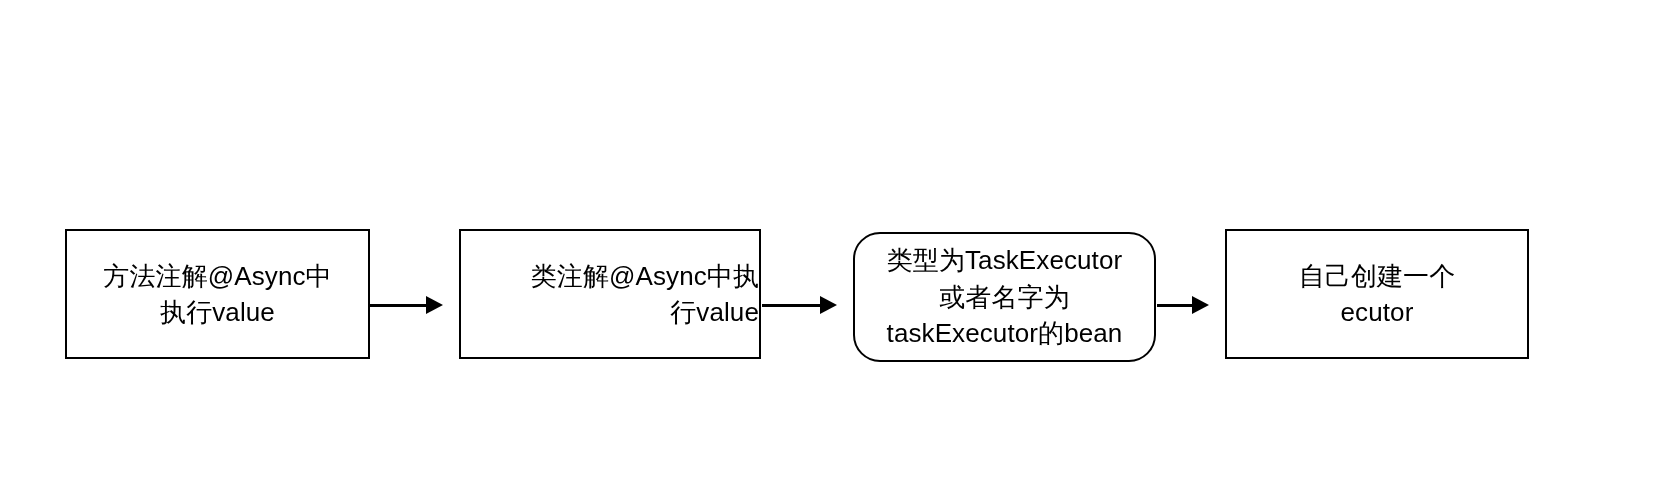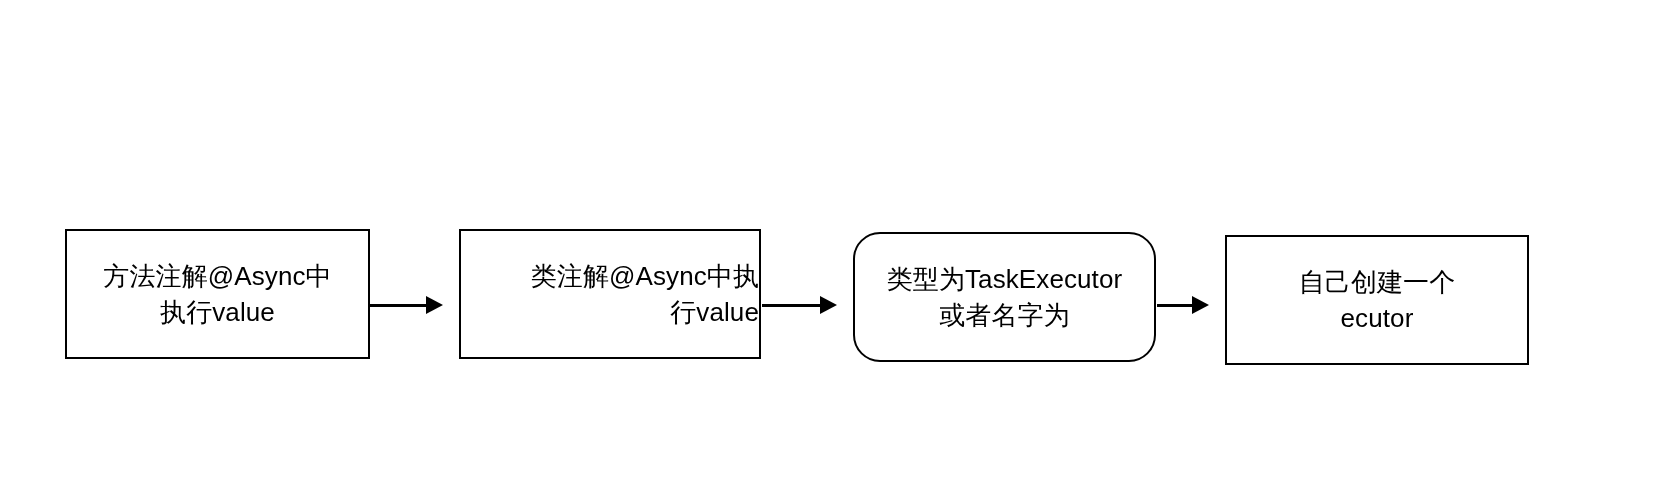--- a/index.html
+++ b/index.html
@@ -74,25 +74,26 @@
   </div>
 
   <div class="edge-group" id="edge-2" style="left: 762px; top: 296px; width: 74px; height: 18px;">
     <div class="edge" style="left: 0px; top: 8px; width: 59px;"></div>
     <div class="arrowhead" style="left: 58px; top: 0px;"></div>
   </div>
 
   <div class="node" id="node-3" style="left: 853px; top: 232px; width: 303px; height: 130px; border-radius: 27px;">
     <span class="line">类型为TaskExecutor</span>
     <span class="line">或者名字为</span>
+    <span class="line">taskExecutor的bean</span>
   </div>
 
   <div class="edge-group" id="edge-3" style="left: 1157px; top: 296px; width: 51px; height: 18px;">
     <div class="edge" style="left: 0px; top: 8px; width: 36px;"></div>
     <div class="arrowhead" style="left: 35px; top: 0px;"></div>
   </div>
 
-  <div class="node" id="node-4" style="left: 1225px; top: 235px; width: 304px; height: 130px;">
+  <div class="node" id="node-4" style="left: 1225px; top: 229px; width: 304px; height: 130px;">
     <span class="line">自己创建一个</span>
     <span class="line">ecutor</span>
   </div>
 
 </div>
 
 </body></html>

